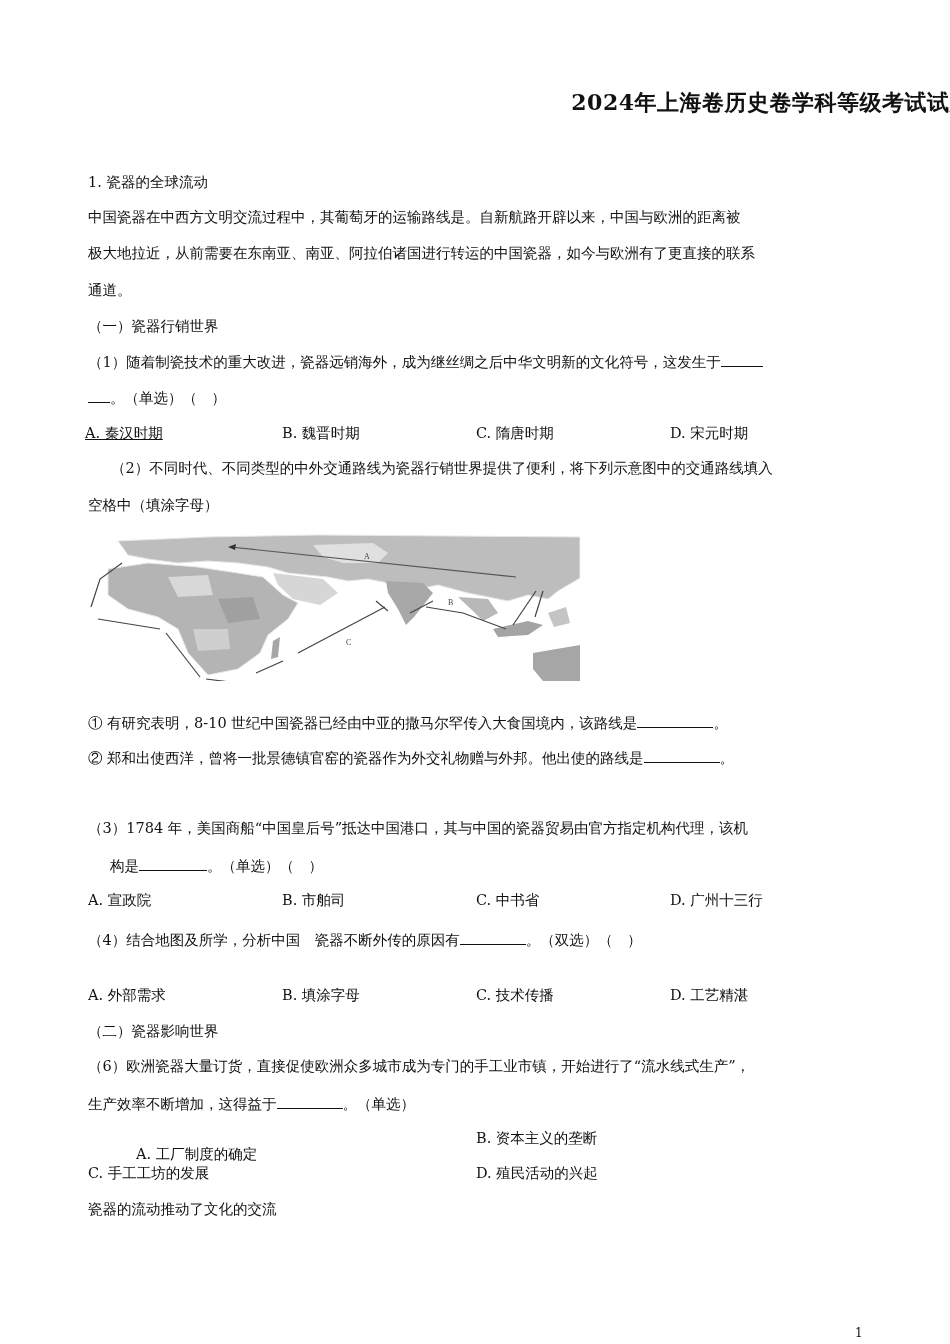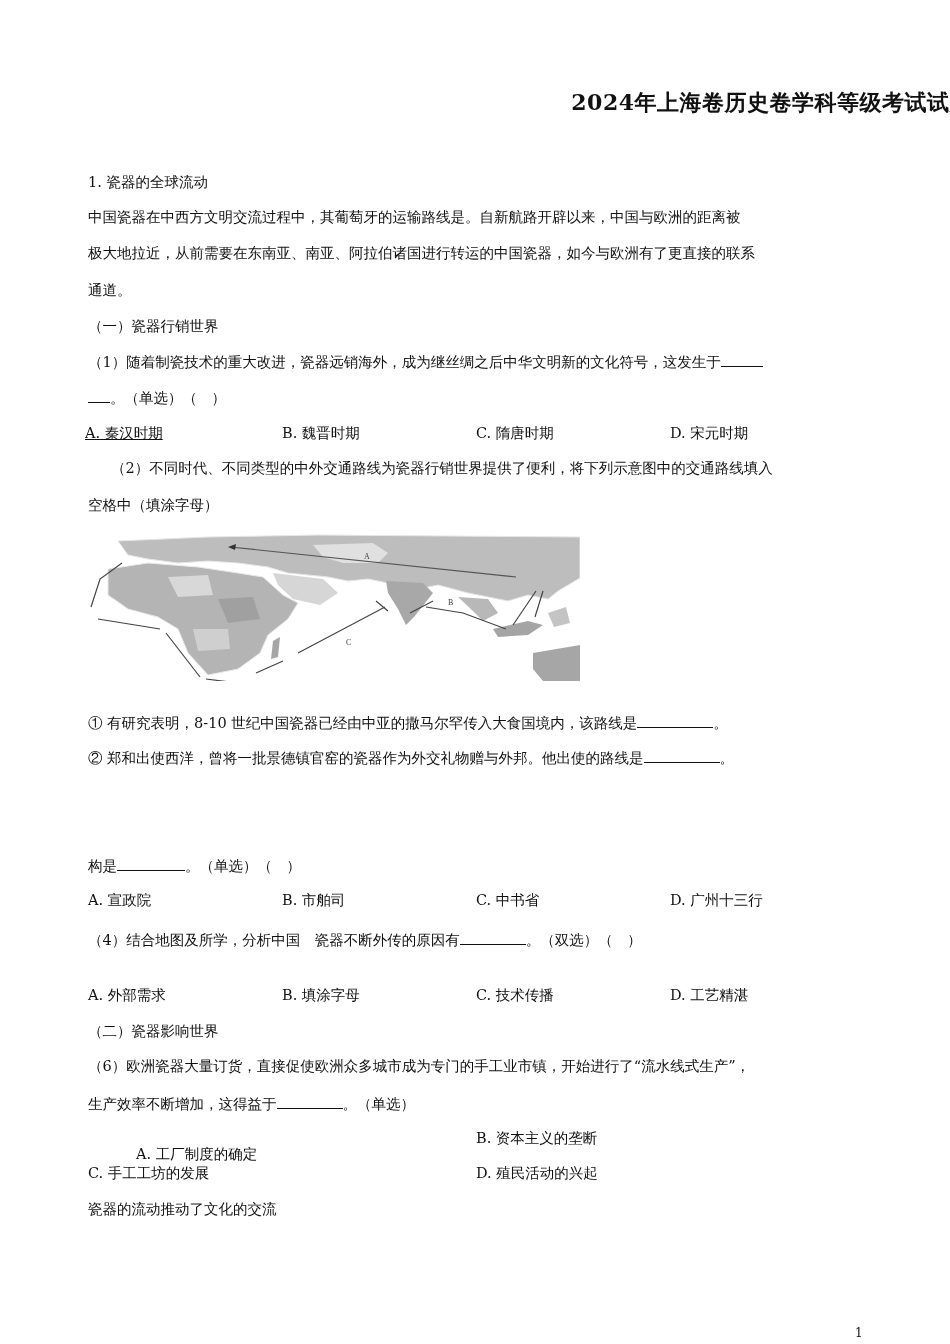--- a/index.html
+++ b/index.html
@@ -97,21 +97,22 @@
     </svg>
   </div>
 
   <div class="line" style="top:713px;">
     <span>① 有研究表明，8-10 世纪中国瓷器已经由中亚的撒马尔罕传入大食国境内，该路线是</span><span class="blank" style="width:76px;"></span><span>。</span>
   </div>
   <div class="line" style="top:748px;">
     <span>② 郑和出使西洋，曾将一批景德镇官窑的瓷器作为外交礼物赠与外邦。他出使的路线是</span><span class="blank" style="width:76px;"></span><span>。</span>
   </div>
 
-  <div class="line" style="top:856px;">
+  <div class="line" style="top:819px;">（3）1784 年，美国商船“中国皇后号”抵达中国港口，其与中国的瓷器贸易由官方指定机构代理，该机</div>
+  <div class="line" style="top:856px;margin-left:22px;">
     <span>构是</span><span class="blank" style="width:68px;"></span><span>。（单选）（　）</span>
   </div>
   <div class="opt" style="left:88px;top:891px;">A. 宣政院</div>
   <div class="opt" style="left:282px;top:891px;">B. 市舶司</div>
   <div class="opt" style="left:476px;top:891px;">C. 中书省</div>
   <div class="opt" style="left:670px;top:891px;">D. 广州十三行</div>
 
   <div class="line" style="top:930px;">
     <span>（4）结合地图及所学，分析中国　瓷器不断外传的原因有</span><span class="blank" style="width:66px;"></span><span>。（双选）（　）</span>
   </div>

